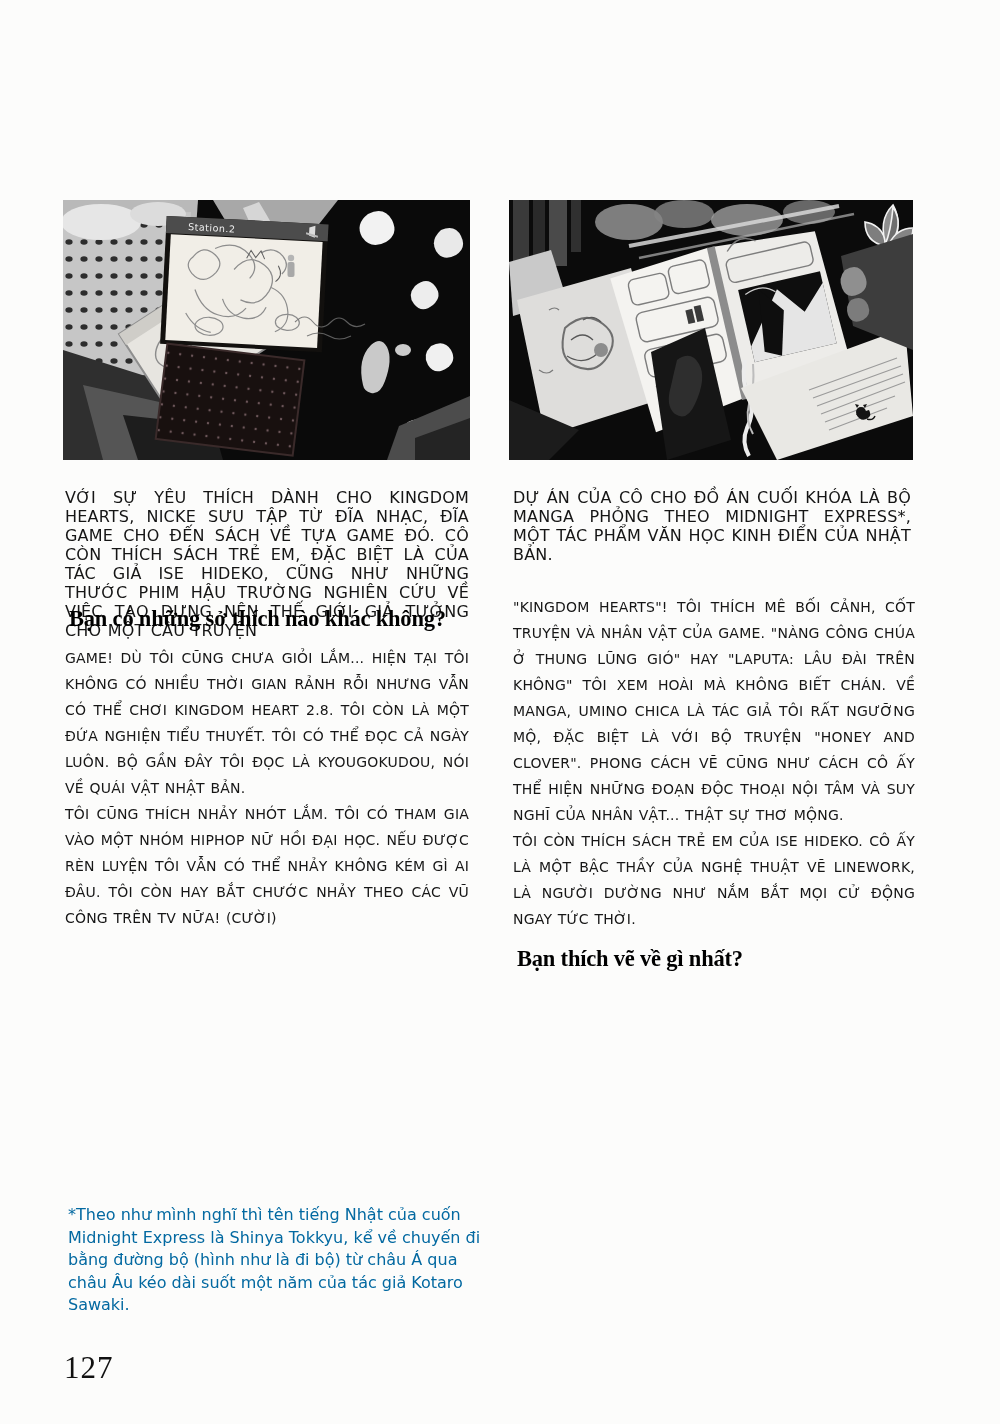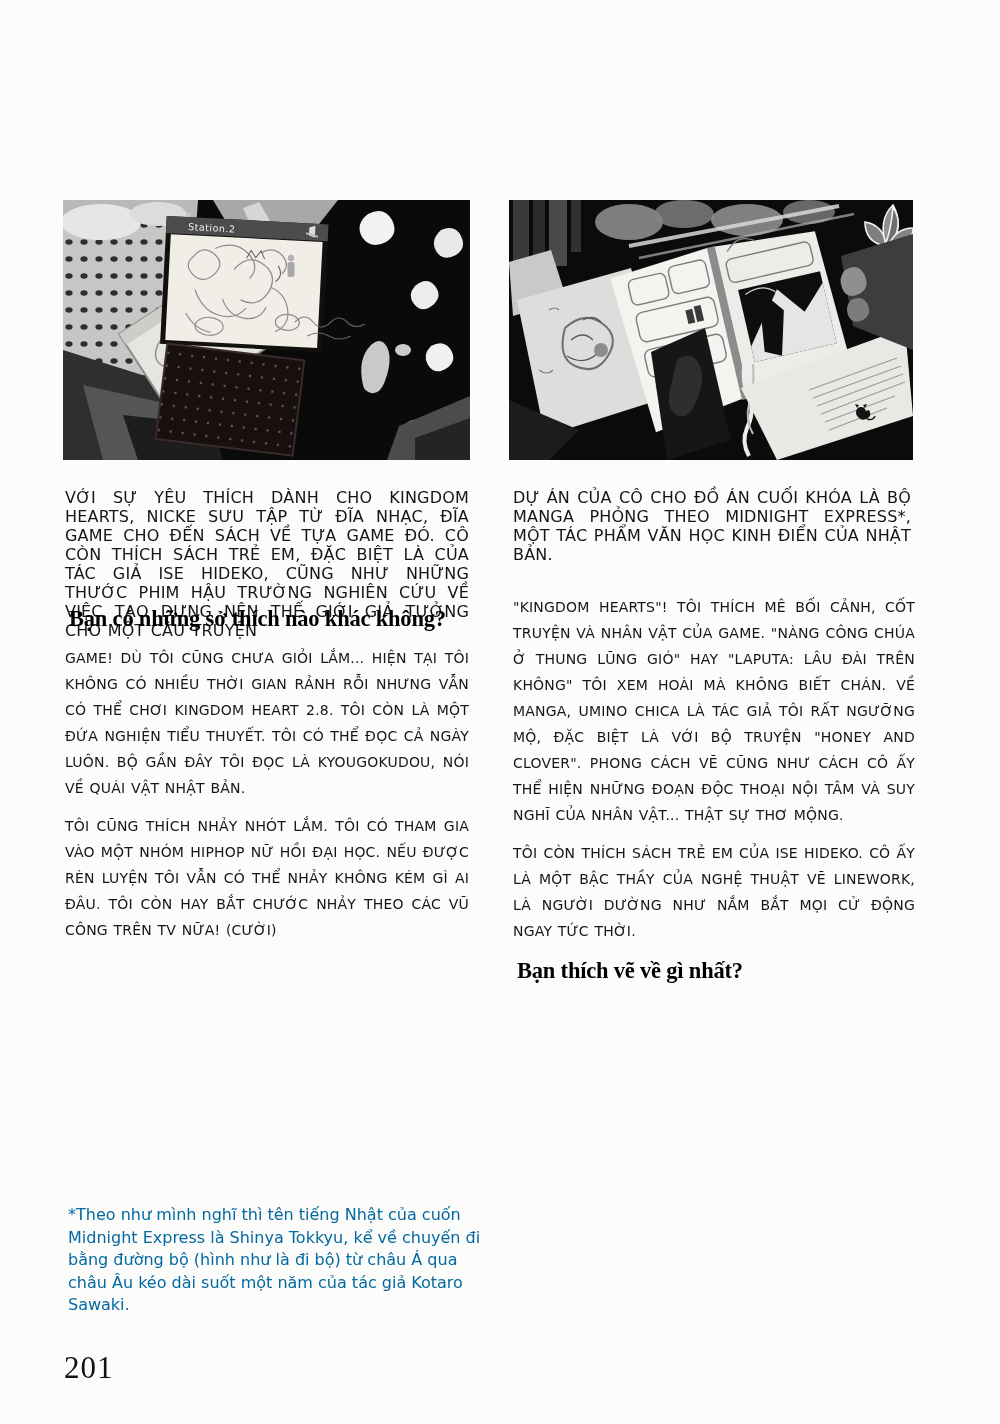--- a/index.html
+++ b/index.html
@@ -24,21 +24,21 @@
   .qa-right{left:513px;top:594px;width:402px;}
   .question{
     font-family:"Liberation Serif","DejaVu Serif",serif;font-weight:700;
     font-size:22.5px;line-height:29px;color:#000;margin:4px;
     letter-spacing:-0.2px;
   }
   .answer{
     font-size:14px;line-height:26px;text-align:justify;
     letter-spacing:.2px;word-spacing:1px;color:#161616;margin:0;
   }
-  .answer+.answer{margin-top:12px;}
+  .answer+.answer{margin-top:0;}
   .qa .question+.answer{margin-top:12px;}
   .qa .answer+.question{margin-top:12px;}
   .footnote{
     position:absolute;left:68px;top:1188px;width:424px;
     font-size:16px;line-height:22.5px;color:#0369a1;text-align:left;
   }
   .page-number{
     position:absolute;left:64px;top:1350px;
     font-family:"Liberation Serif","DejaVu Serif",serif;
     font-size:31px;color:#111;letter-spacing:1px;
@@ -251,15 +251,15 @@
   </div>
 
   <div class="qa qa-right">
     <p class="answer">"KINGDOM HEARTS"! TÔI THÍCH MÊ BỐI CẢNH, CỐT TRUYỆN VÀ NHÂN VẬT CỦA GAME. "NÀNG CÔNG CHÚA Ở THUNG LŨNG GIÓ" HAY "LAPUTA: LÂU ĐÀI TRÊN KHÔNG" TÔI XEM HOÀI MÀ KHÔNG BIẾT CHÁN. VỀ MANGA, UMINO CHICA LÀ TÁC GIẢ TÔI RẤT NGƯỠNG MỘ, ĐẶC BIỆT LÀ VỚI BỘ TRUYỆN "HONEY AND CLOVER". PHONG CÁCH VẼ CŨNG NHƯ CÁCH CÔ ẤY THỂ HIỆN NHỮNG ĐOẠN ĐỘC THOẠI NỘI TÂM VÀ SUY NGHĨ CỦA NHÂN VẬT... THẬT SỰ THƠ MỘNG.</p>
     <p class="answer">TÔI CÒN THÍCH SÁCH TRẺ EM CỦA ISE HIDEKO. CÔ ẤY LÀ MỘT BẬC THẦY CỦA NGHỆ THUẬT VẼ LINEWORK, LÀ NGƯỜI DƯỜNG NHƯ NẮM BẮT MỌI CỬ ĐỘNG NGAY TỨC THỜI.</p>
     <h2 class="question">Bạn thích vẽ về gì nhất?</h2>
   </div>
 
   <p class="footnote">*Theo như mình nghĩ thì tên tiếng Nhật của cuốn Midnight Express là Shinya Tokkyu, kể về chuyến đi bằng đường bộ (hình như là đi bộ) từ châu Á qua châu Âu kéo dài suốt một năm của tác giả Kotaro Sawaki.</p>
 
-  <div class="page-number">201</div>
+  <div class="page-number">127</div>
 
 </div>
 
 </body></html>

